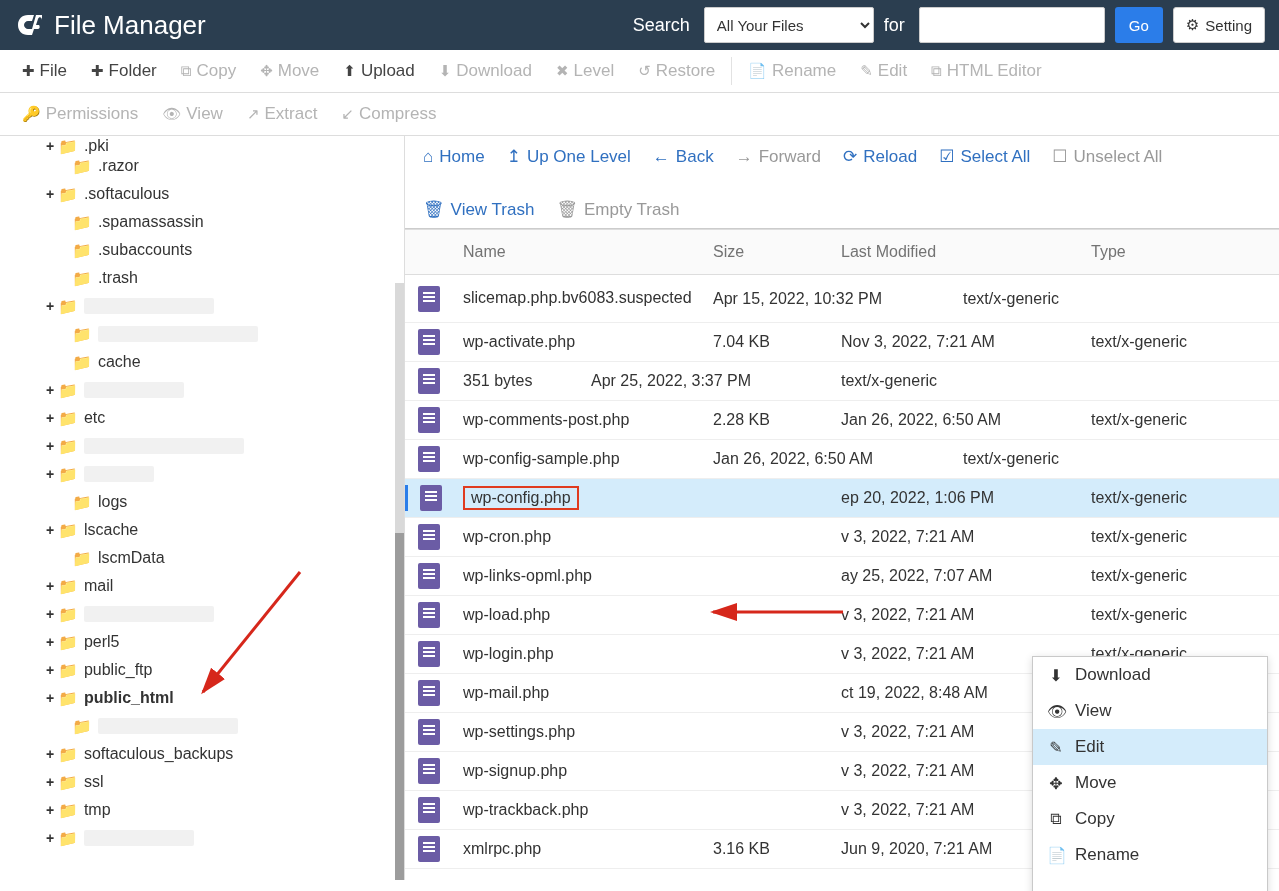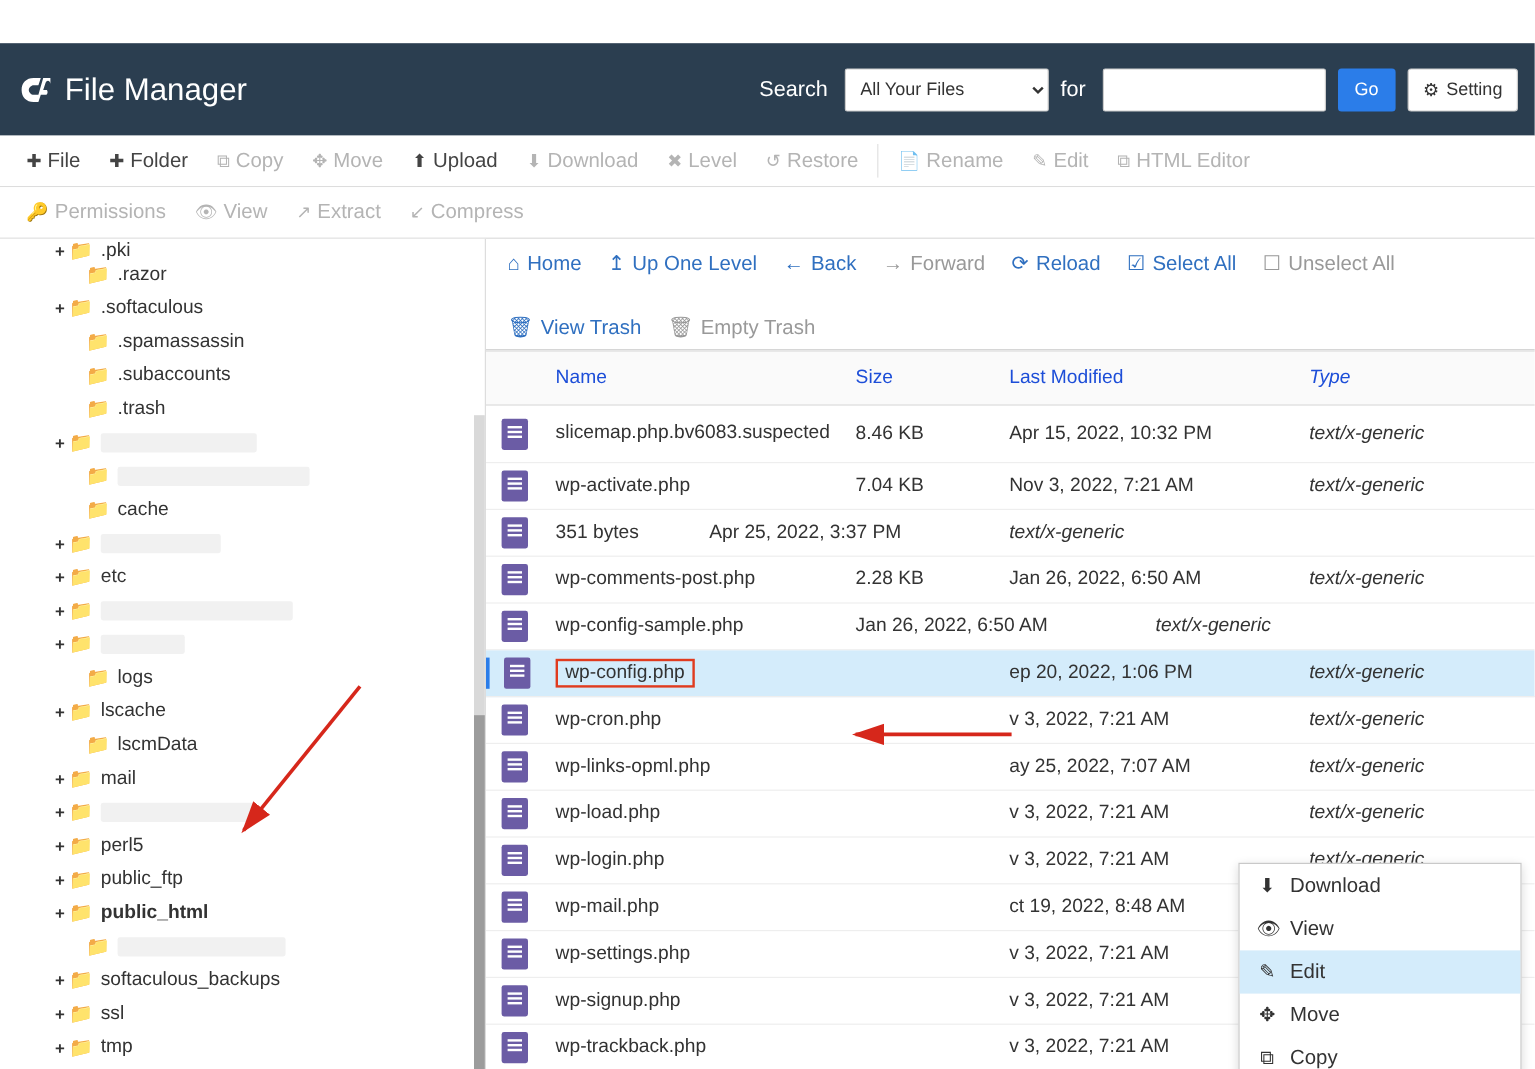--- a/index.html
+++ b/index.html
@@ -1,19 +1,19 @@
 <!DOCTYPE html>
 <html><head>
 <meta charset="utf-8">
 <style>
 * { box-sizing: border-box; margin: 0; padding: 0; }
 body { font-family: Arial, Helvetica, sans-serif; font-size: 14px; color: #333; background: #fff; width: 1279px; height: 891px; overflow: hidden; }
 
 
-.header { height: 77px; background: #2b3e50; color: #fff; display: flex; align-items: center; padding: 0 14px; margin-top: 36px; }
+.header { height: 50px; background: #2b3e50; color: #fff; display: flex; align-items: center; padding: 0 14px; }
 .logo { display: flex; align-items: center; gap: 8px; }
 .logo svg { width: 32px; height: 32px; }
 .logo-title { font-size: 26px; font-weight: 400; }
 .header-right { margin-left: auto; display: flex; align-items: center; gap: 10px; }
 .search-label { font-size: 18px; margin-right: 4px; }
 .search-select { height: 36px; width: 170px; border: 1px solid #ccc; border-radius: 2px; font-size: 15px; padding: 0 8px; background:#fff; color:#333; }
 .search-input { height: 36px; width: 186px; border: 1px solid #ccc; border-radius: 2px; padding: 0 8px; }
 .go-btn { height: 36px; padding: 0 14px; background: #2b7de9; color: #fff; border: none; border-radius: 3px; font-size: 15px; cursor: pointer; }
 .settings-btn { height: 36px; padding: 0 12px; background: #fff; border: 1px solid #ccc; border-radius: 3px; font-size: 15px; color: #333; display: flex; align-items: center; gap: 6px; cursor: pointer; }
 
@@ -33,26 +33,26 @@
 .tree-item .folder { color: #f4ad41; margin-right: 6px; }
 .tree-item.bold .name { font-weight: bold; }
 .redacted { background: #f1f1f1; height: 16px; border-radius: 2px; }
 
 .main { flex: 1; display: flex; flex-direction: column; position: relative; }
 .main-toolbar { border-bottom: 1px solid #ccc; padding: 10px 18px 8px 18px; display: flex; flex-wrap: wrap; gap: 22px; align-items: center; font-size: 17px; }
 .mt-item { display: inline-flex; align-items: center; gap: 6px; cursor: pointer; color: #3070c0; }
 .mt-item.disabled { color: #999; }
 .mt-row2 { width:100%; display:flex; gap:22px; padding-top:10px; }
 
-.table-header { display: flex; background: #fafafa; border-top:1px solid #ddd; border-bottom: 1px solid #ddd; font-size: 16px; color: #1d4ed8; }
+.table-header { display: flex; background: #fafafa; border-top:1px solid #ddd; border-bottom: 1px solid #ddd; font-size: 16px; color: #737373; }
 .col-icon { width: 48px; }
 .col-name { flex: 0 0 250px; padding: 13px 10px; }
 .col-size { flex: 0 0 128px; padding: 13px 10px; }
 .col-date { flex: 0 0 250px; padding: 13px 10px; }
-.col-type { flex: 1; padding: 13px 10px; font-style: italic; }
+.col-type { flex: 1; padding: 13px 10px; }
 
 .file-list { overflow-y: auto; flex: 1; }
 .file-row { display: flex; align-items: center; height: 39px; border-bottom: 1px solid #eee; font-size: 16px; color: #333; cursor: pointer; }
 .file-row .col-icon { display:flex; justify-content:center; align-items:center; }
 .file-icon { width: 22px; height: 26px; background: #6b5ca5; border-radius: 2px; position: relative; }
 .file-icon::before { content: ""; position: absolute; left: 5px; top: 6px; width: 12px; height: 2px; background: #fff; box-shadow: 0 4px 0 #fff, 0 8px 0 #fff; }
 .file-row.selected { background: #d4ecfb; }
 .file-row.selected .col-icon { border-left: 3px solid #2b7de9; }
 .selected-name { border: 2px solid #e03b1f; padding: 1px 6px; background:#d4ecfb; display:inline-block; }
 
@@ -354,21 +354,20 @@
       <div class="col-date">Last Modified</div>
       <div class="col-type">Type</div>
     </div>
 
     <div class="file-list" id="file-list">
         <div class="file-row tworow">
           <div class="col-icon">
             <div class="file-icon"></div>
           </div>
           <div class="col-name">slicemap.php.bv6083.suspected</div>
-          <div class="col-size">8.46 KB</div>
           <div class="col-date">Apr 15, 2022, 10:32 PM</div>
           <div class="col-type">text/x-generic</div>
         </div>
         <div class="file-row">
           <div class="col-icon">
             <div class="file-icon"></div>
           </div>
           <div class="col-name">wp-activate.php</div>
           <div class="col-size">7.04 KB</div>
           <div class="col-date">Nov 3, 2022, 7:21 AM</div>

